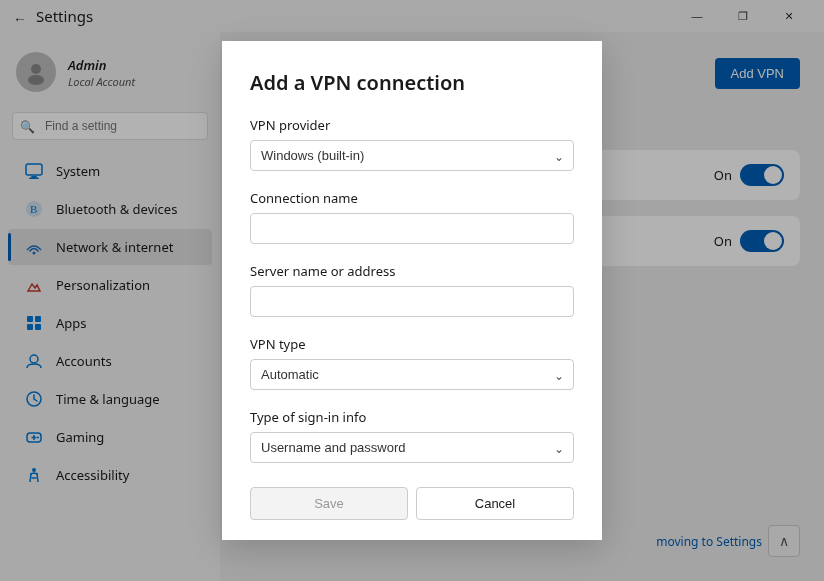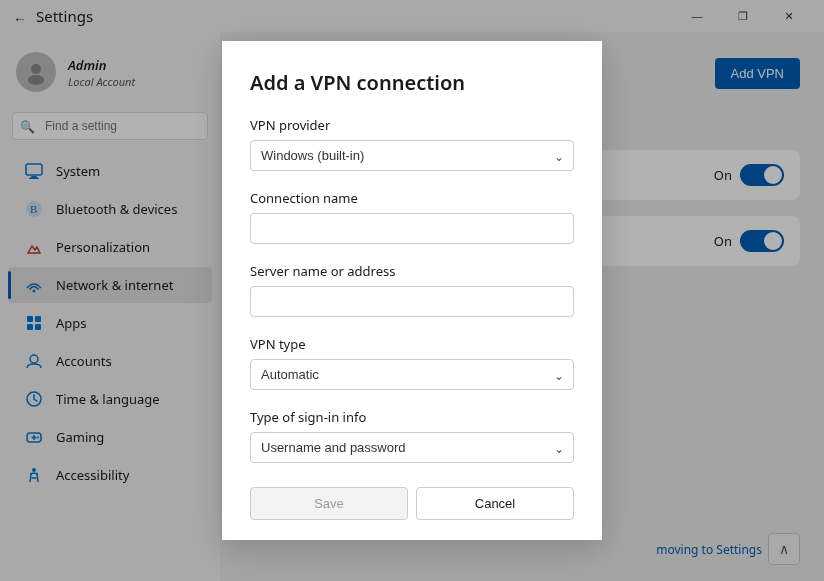--- a/index.html
+++ b/index.html
@@ -370,38 +370,38 @@
       <div class="nav-item">
         <span class="nav-icon">
           <svg width="18" height="18" viewBox="0 0 18 18" fill="none">
             <circle cx="9" cy="9" r="8" fill="#0078d4" opacity="0.15"></circle>
             <text x="5" y="13" font-size="11" fill="#0078d4" font-family="serif">B</text>
           </svg>
         </span>
         <span>Bluetooth &amp; devices</span>
       </div>
 
-      <div class="nav-item">
-        <span class="nav-icon">
-          <svg width="18" height="18" viewBox="0 0 18 18" fill="none">
-            <path d="M3 15 L7 8 L10 12 L12 9 L15 15Z" stroke="#c0392b" stroke-width="1.5" fill="none"></path>
-          </svg>
-        </span>
-        <span>Personalization</span>
-      </div>
-
       <div class="nav-item active">
         <span class="nav-icon">
           <svg width="18" height="18" viewBox="0 0 18 18" fill="none">
             <path d="M2 12 Q9 4 16 12" stroke="#1a6fc0" stroke-width="1.5" fill="none"></path>
             <path d="M4.5 13.5 Q9 7.5 13.5 13.5" stroke="#1a6fc0" stroke-width="1.5" fill="none"></path>
             <circle cx="9" cy="15" r="1.5" fill="#1a6fc0"></circle>
           </svg>
         </span>
         <span>Network &amp; internet</span>
+      </div>
+
+      <div class="nav-item">
+        <span class="nav-icon">
+          <svg width="18" height="18" viewBox="0 0 18 18" fill="none">
+            <path d="M3 15 L7 8 L10 12 L12 9 L15 15Z" stroke="#c0392b" stroke-width="1.5" fill="none"></path>
+          </svg>
+        </span>
+        <span>Personalization</span>
       </div>
 
       <div class="nav-item">
         <span class="nav-icon">
           <svg width="18" height="18" viewBox="0 0 18 18" fill="none">
             <rect x="2" y="2" width="6" height="6" rx="1" fill="#0078d4"></rect>
             <rect x="10" y="2" width="6" height="6" rx="1" fill="#0078d4"></rect>
             <rect x="2" y="10" width="6" height="6" rx="1" fill="#0078d4"></rect>
             <rect x="10" y="10" width="6" height="6" rx="1" fill="#0078d4"></rect>
           </svg>
@@ -468,21 +468,21 @@
         </div>
         <div style="height: 8px;"></div>
         <div class="setting-row">
           <span class="toggle-label">On</span>
           <div class="toggle">
             <div class="toggle-knob"></div>
           </div>
         </div>
       </div>
 
-      <div style="position: absolute; right: 24px; bottom: 16px; display: flex; align-items: center; gap: 6px;">
+      <div style="position: absolute; right: 24px; bottom: 24px; display: flex; align-items: center; gap: 6px;">
         <span style="font-size:12px; color:#005fb7; cursor:pointer;">moving to Settings</span>
         <button style="width:32px;height:32px;border-radius:4px;background:#f3f3f3;border:1px solid #ccc;cursor:pointer;display:flex;align-items:center;justify-content:center;font-size:14px;color:#555;">∧</button>
       </div>
     </div>
 
   </div>
 
   <div class="modal-overlay">
     <div class="modal">
       <h2 class="modal-title">Add a VPN connection</h2>

